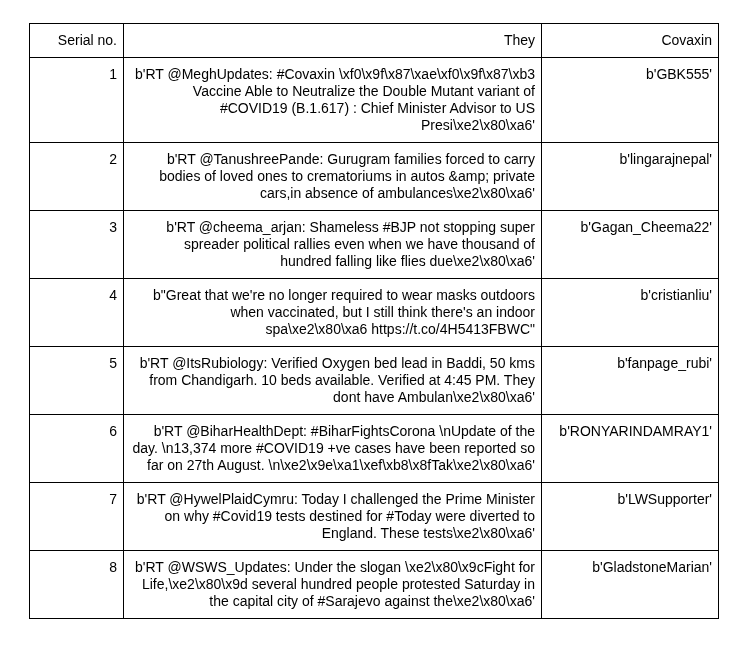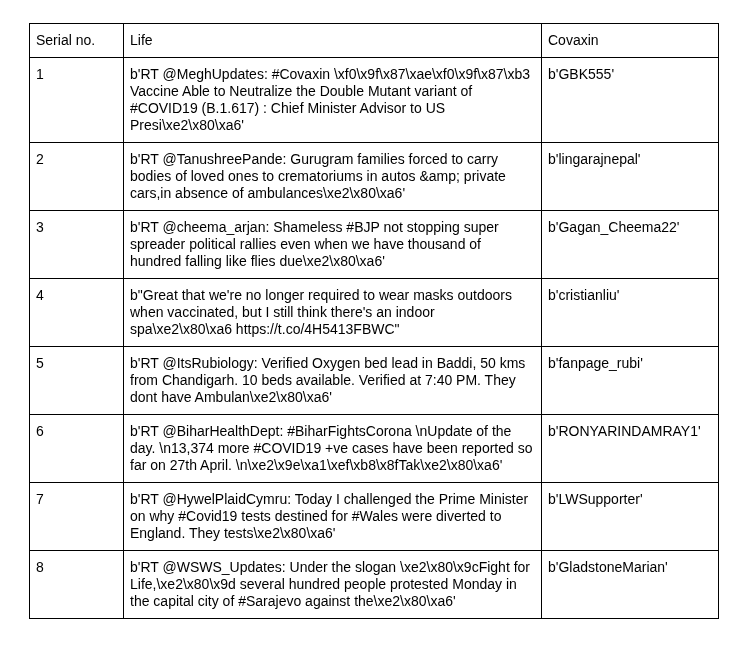--- a/index.html
+++ b/index.html
@@ -27,42 +27,42 @@
   col.col-serial   { width: 94px; }
   col.col-tweet    { width: 418px; }
   col.col-username { width: 177px; }
   table.tweets-table th,
   table.tweets-table td {
     border: 1px solid #000000;
     padding: 8px 6px;
     font-size: 14px;
     line-height: 17px;
     font-weight: 400;
-    text-align: left;
+    text-align: right;
     vertical-align: top;
     color: #000000;
     overflow-wrap: break-word;
     word-wrap: break-word;
     white-space: normal;
   }
 </style>
 </head>
 <body>
 
 <div class="canvas">
   <table class="tweets-table">
     <colgroup>
       <col class="col-serial">
       <col class="col-tweet">
       <col class="col-username">
     </colgroup>
     <thead>
       <tr>
         <th>Serial no.</th>
-        <th>Life</th>
+        <th>They</th>
         <th>Covaxin</th>
       </tr>
     </thead>
     <tbody>
       <tr>
         <td>1</td>
         <td>b'RT @MeghUpdates: #Covaxin \xf0\x9f\x87\xae\xf0\x9f\x87\xb3 Vaccine Able to Neutralize the Double Mutant variant of #COVID19 (B.1.617) : Chief Minister Advisor to US Presi\xe2\x80\xa6'</td>
         <td>b'GBK555'</td>
       </tr>
       <tr>
@@ -75,33 +75,33 @@
         <td>b'RT @cheema_arjan: Shameless #BJP not stopping super spreader political rallies even when we have thousand of hundred falling like flies due\xe2\x80\xa6'</td>
         <td>b'Gagan_Cheema22'</td>
       </tr>
       <tr>
         <td>4</td>
         <td>b"Great that we're no longer required to wear masks outdoors when vaccinated, but I still think there's an indoor spa\xe2\x80\xa6 https://t.co/4H5413FBWC"</td>
         <td>b'cristianliu'</td>
       </tr>
       <tr>
         <td>5</td>
-        <td>b'RT @ItsRubiology: Verified Oxygen bed lead in Baddi, 50 kms from Chandigarh. 10 beds available. Verified at 7:40 PM. They dont have Ambulan\xe2\x80\xa6'</td>
+        <td>b'RT @ItsRubiology: Verified Oxygen bed lead in Baddi, 50 kms from Chandigarh. 10 beds available. Verified at 4:45 PM. They dont have Ambulan\xe2\x80\xa6'</td>
         <td>b'fanpage_rubi'</td>
       </tr>
       <tr>
         <td>6</td>
-        <td>b'RT @BiharHealthDept: #BiharFightsCorona \nUpdate of the day. \n13,374 more #COVID19 +ve cases have been reported so far on 27th April. \n\xe2\x9e\xa1\xef\xb8\x8fTak\xe2\x80\xa6'</td>
+        <td>b'RT @BiharHealthDept: #BiharFightsCorona \nUpdate of the day. \n13,374 more #COVID19 +ve cases have been reported so far on 27th August. \n\xe2\x9e\xa1\xef\xb8\x8fTak\xe2\x80\xa6'</td>
         <td>b'RONYARINDAMRAY1'</td>
       </tr>
       <tr>
         <td>7</td>
-        <td>b'RT @HywelPlaidCymru: Today I challenged the Prime Minister on why #Covid19 tests destined for #Wales were diverted to England. They tests\xe2\x80\xa6'</td>
+        <td>b'RT @HywelPlaidCymru: Today I challenged the Prime Minister on why #Covid19 tests destined for #Today were diverted to England. These tests\xe2\x80\xa6'</td>
         <td>b'LWSupporter'</td>
       </tr>
       <tr>
         <td>8</td>
-        <td>b'RT @WSWS_Updates: Under the slogan \xe2\x80\x9cFight for Life,\xe2\x80\x9d several hundred people protested Monday in the capital city of #Sarajevo against the\xe2\x80\xa6'</td>
+        <td>b'RT @WSWS_Updates: Under the slogan \xe2\x80\x9cFight for Life,\xe2\x80\x9d several hundred people protested Saturday in the capital city of #Sarajevo against the\xe2\x80\xa6'</td>
         <td>b'GladstoneMarian'</td>
       </tr>
     </tbody>
   </table>
 </div>
 
 </body></html>

